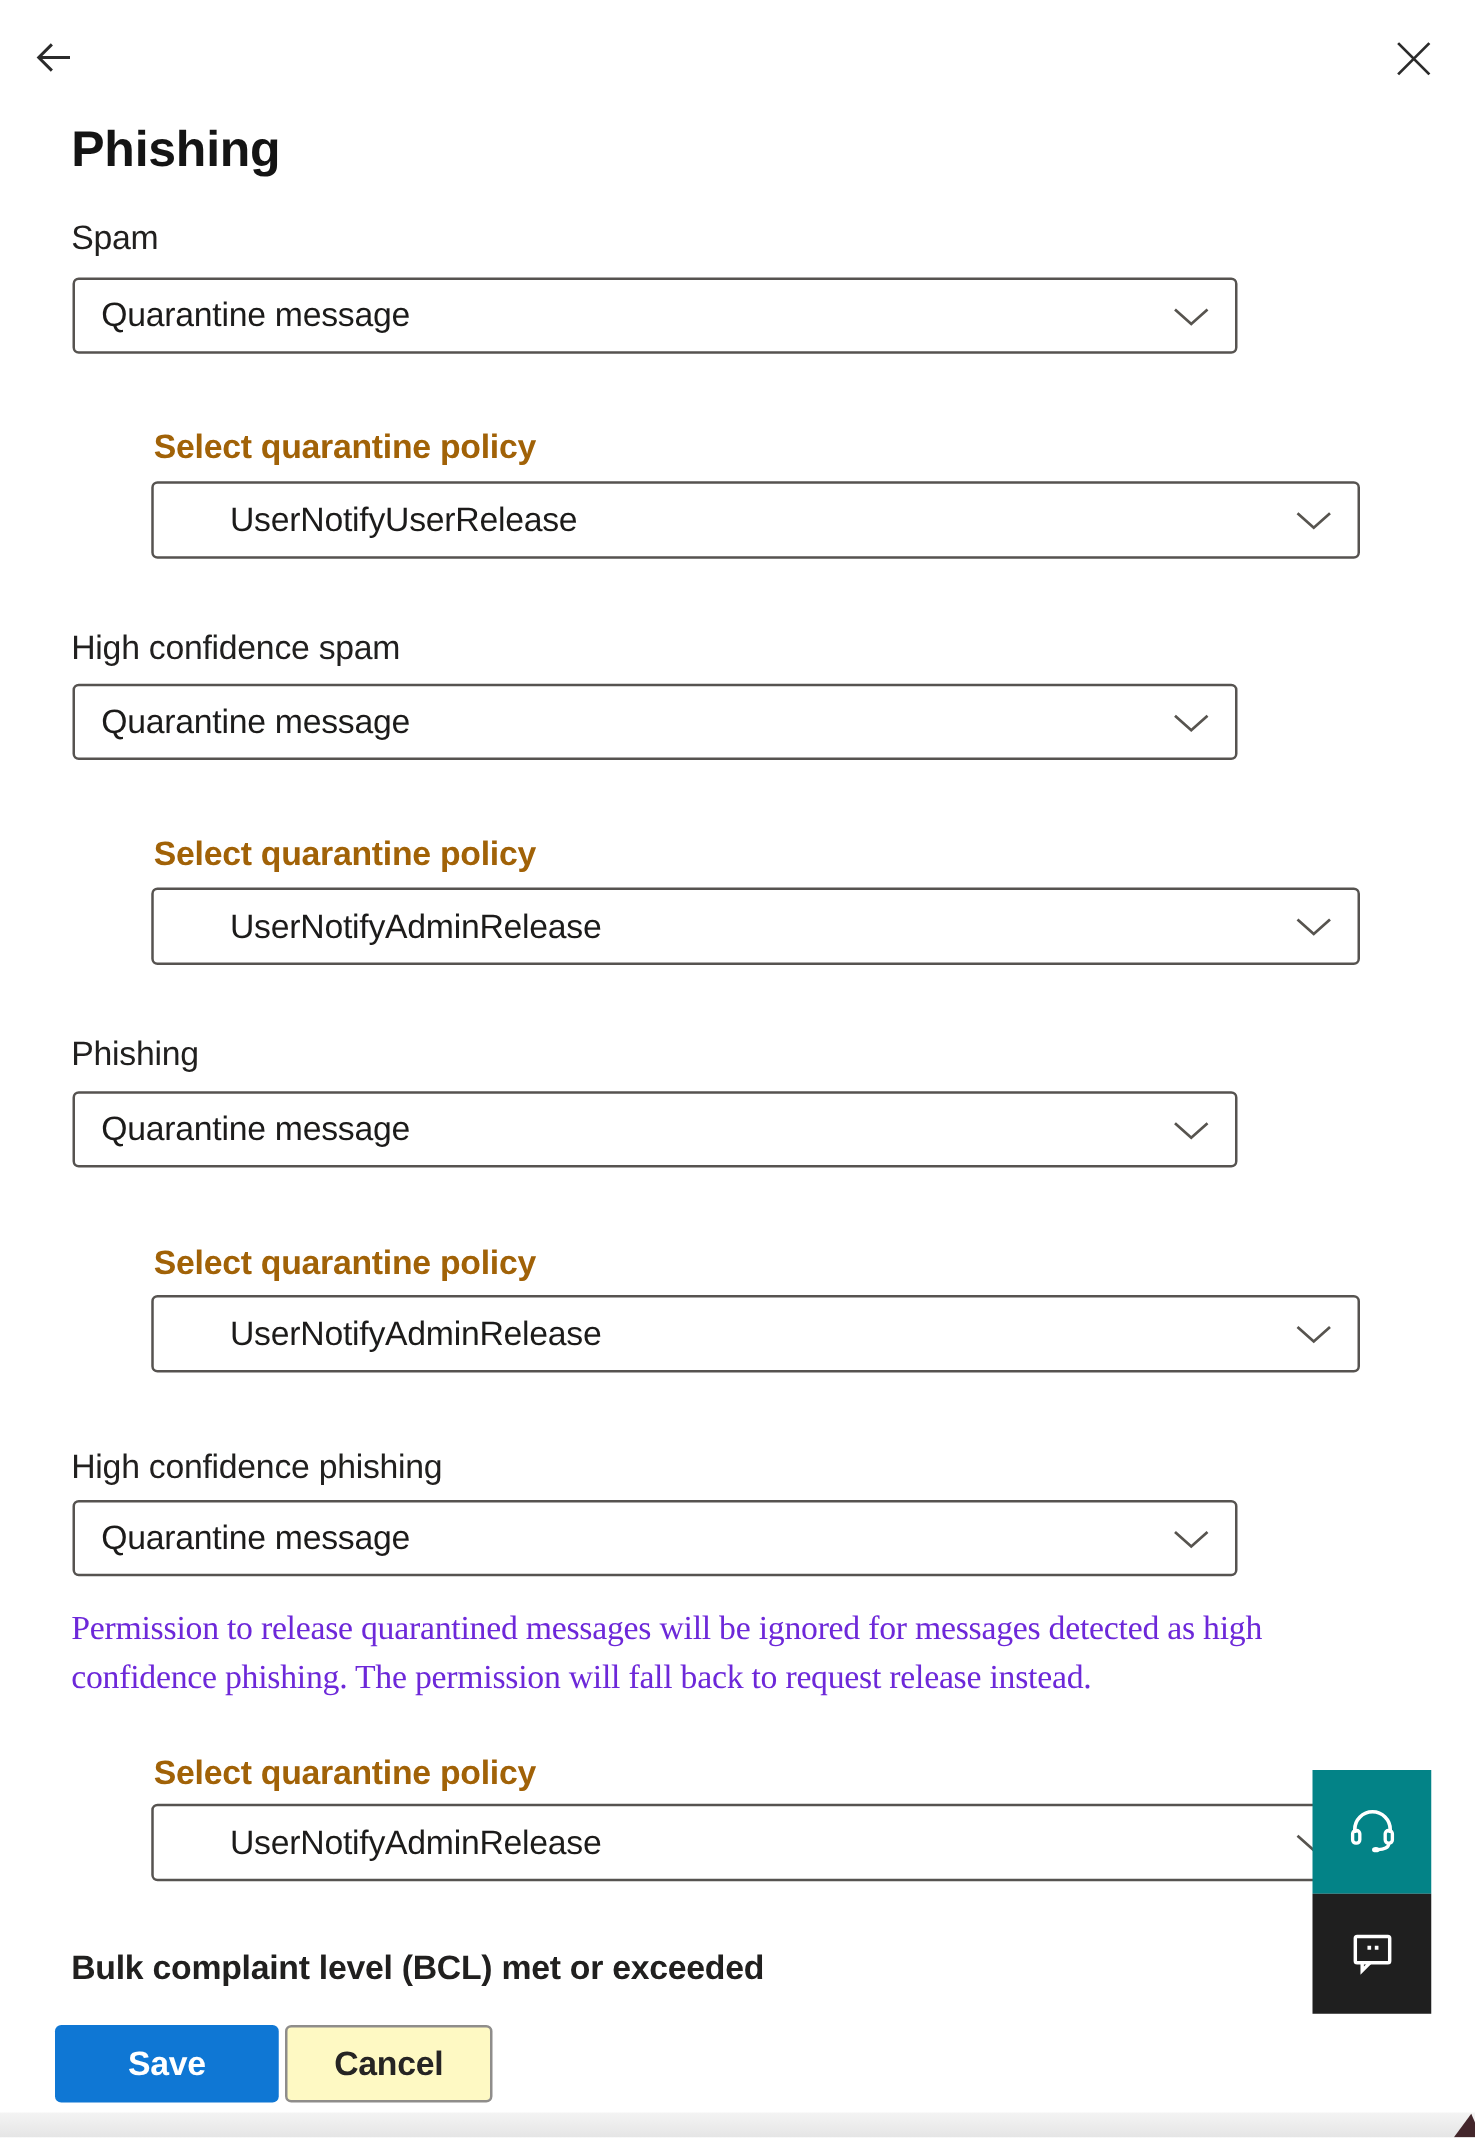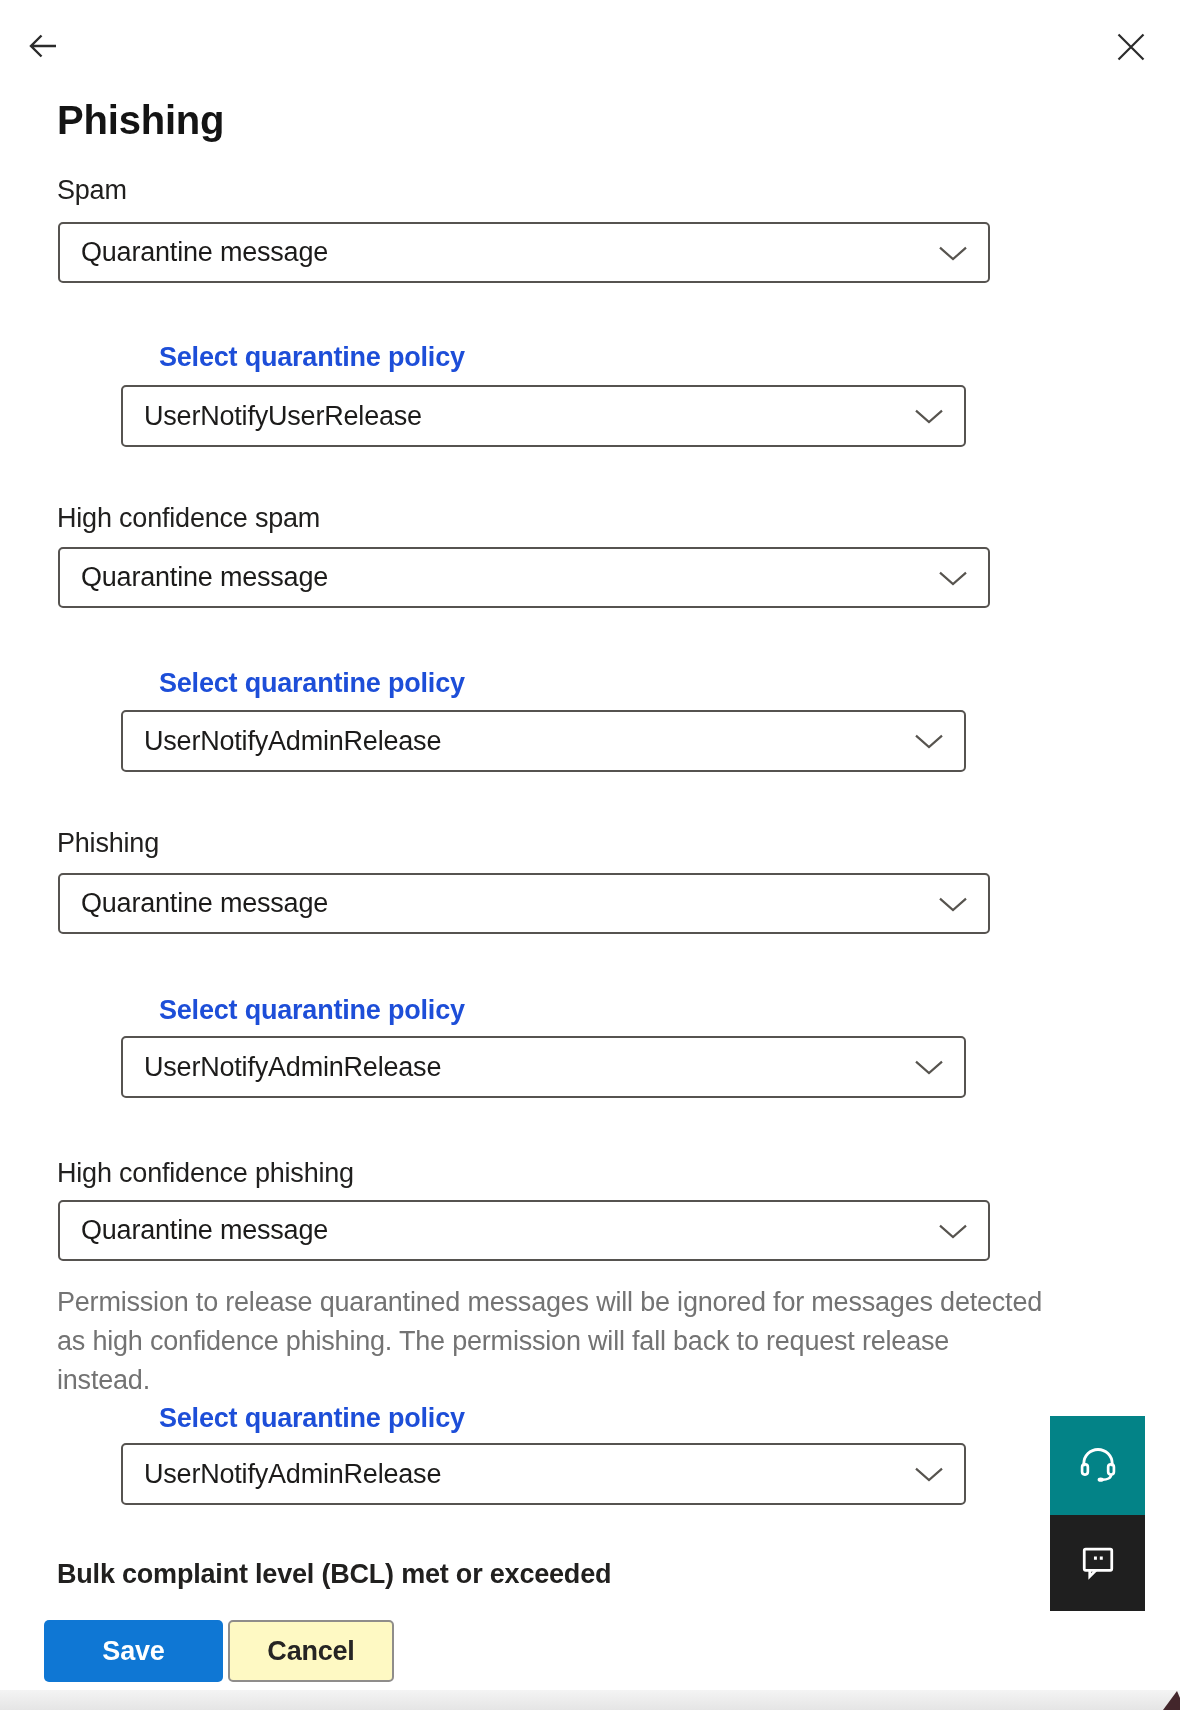--- a/index.html
+++ b/index.html
@@ -19,42 +19,42 @@
   
   .page-title{
     position:absolute;left:57px;font-size:40px;font-weight:700;color:#141414;
     line-height:48px;
   }
   .sec-label{
     position:absolute;left:57px;font-size:27px;font-weight:400;color:#21201f;
     line-height:36px;
   }
   .sub-label{
-    position:absolute;left:123px;font-size:27px;font-weight:600;color:#1d4ed8;
+    position:absolute;left:123px;font-size:27px;font-weight:600;color:#a16207;
     line-height:36px;
-    margin-left:36px;
   }
   
   .combo{
     position:absolute;height:62px;background:#fff;
     border:2px solid #565350;border-radius:5px;
     display:flex;align-items:center;box-sizing:border-box;cursor:pointer;text-align:center;
   }
   .combo.main{left:58px;width:932px;}
-  .combo.indent{left:121px;width:845px;}
+  .combo.indent{left:121px;width:967px;padding-left:40px;}
   .combo-text{
     font-size:27px;color:#1c1b1a;padding-left:21px;white-space:nowrap;
   }
   .chev{
     position:absolute;right:20px;top:50%;transform:translateY(-46%);
     width:30px;height:16px;display:block;
   }
   .note{
     position:absolute;left:57px;width:992px;font-size:27px;line-height:39px;
-    color:#737373;
+    color:#6d28d9;
+    font-family:Liberation Serif, serif;
   }
   .clip-heading{
     position:absolute;left:57px;top:1556px;width:820px;height:33px;
     overflow:hidden;
   }
   .clip-heading span{
     font-size:27px;font-weight:600;color:#21201f;line-height:36px;display:block;
   }
   
   .footer-bar{

